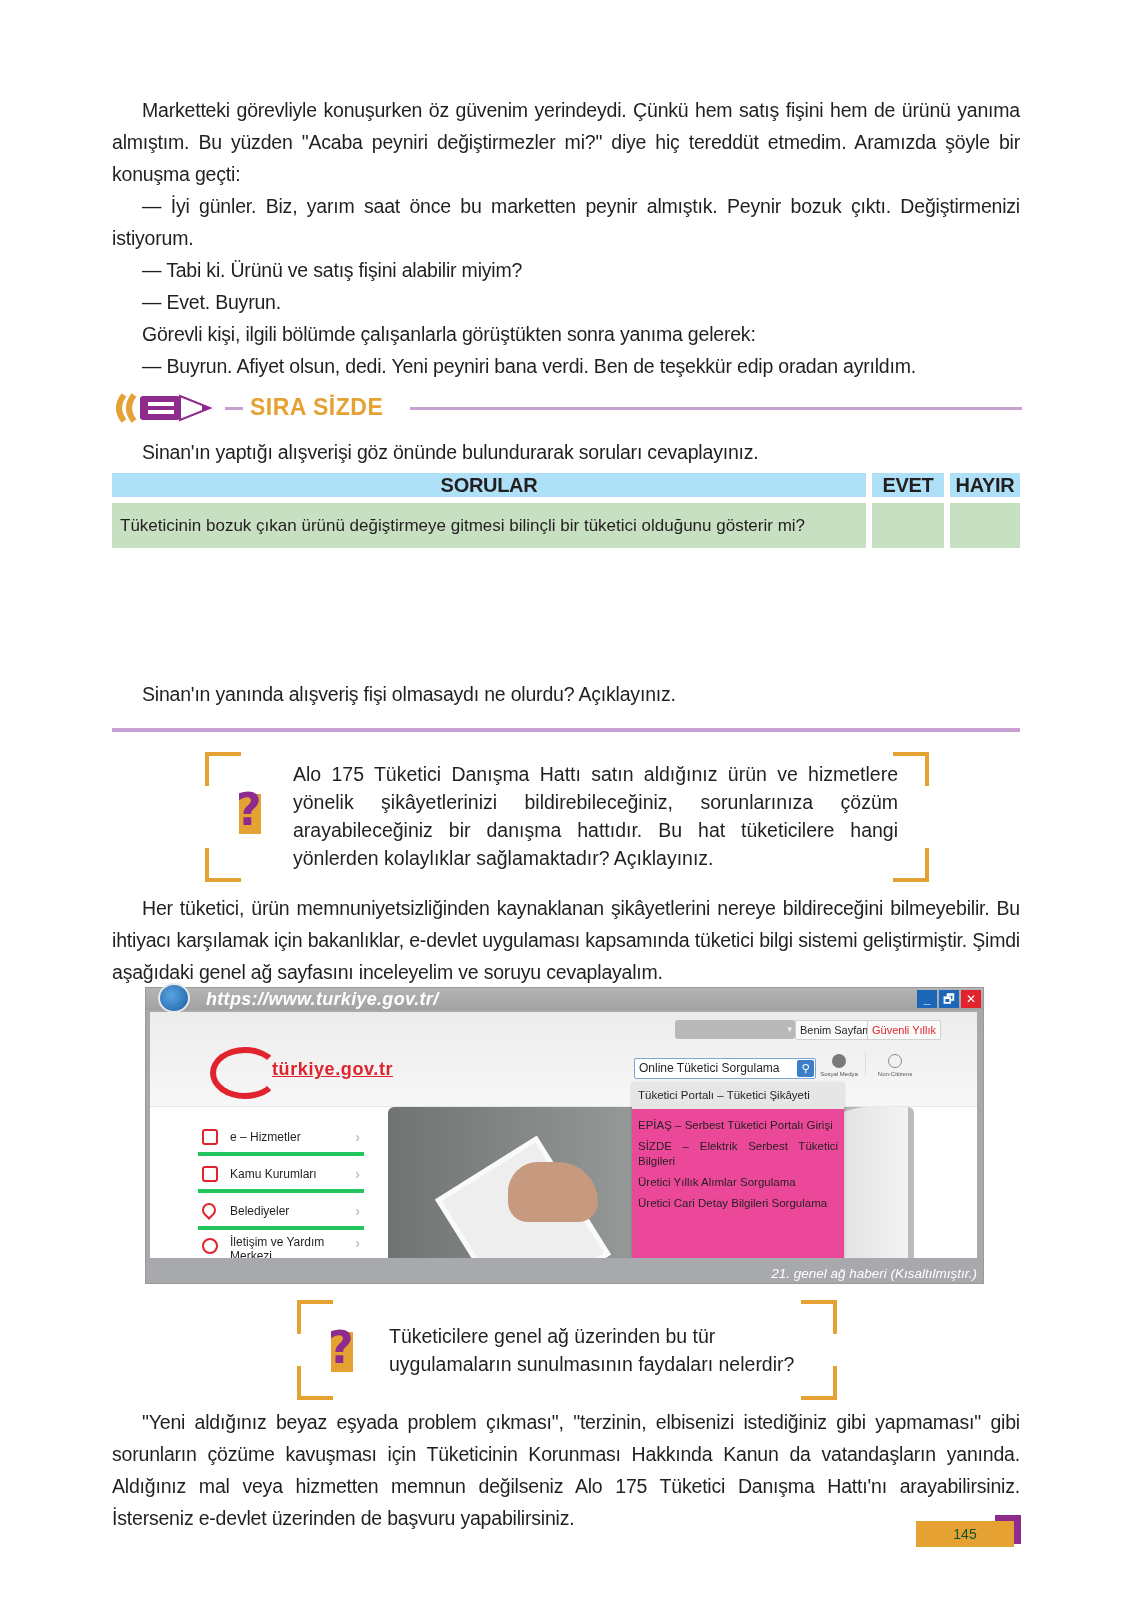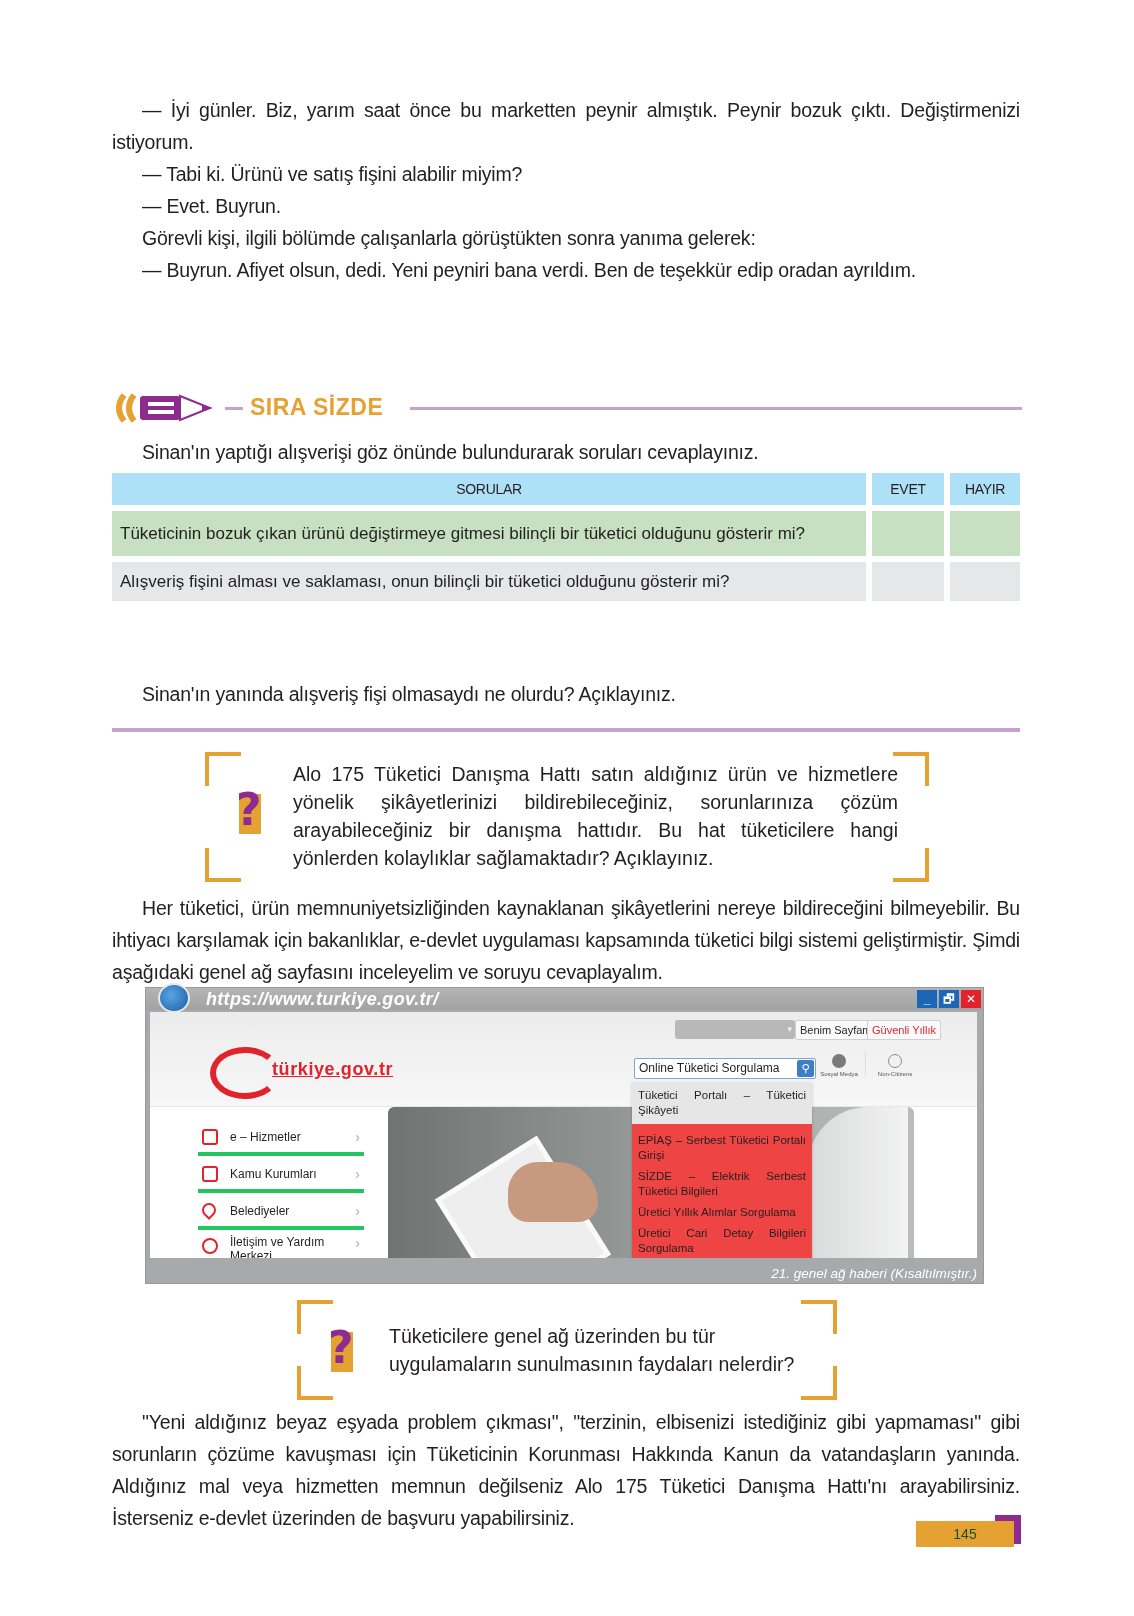--- a/index.html
+++ b/index.html
@@ -17,21 +17,21 @@
   .sira .title { position: absolute; left: 140px; top: 1px; font-weight: bold; font-size: 23px; color: #e5a232; letter-spacing: 0.5px; }
   .sira .line-r { position: absolute; left: 300px; right: 0; top: 14px; height: 3px; background: #c8a0d2; }
 
   
   .qtable { position: absolute; left: 112px; top: 473px; width: 908px; }
   .qrow { display: flex; gap: 6px; margin-bottom: 6px; }
   .qcell { font-size: 17px; line-height: 25px; padding: 0 8px; display: flex; align-items: center; }
   .qmain { width: 754px; }
   .qc { width: 72px; }
   .qc2 { width: 70px; }
-  .hdr .qcell { background: #aee0f8; font-weight: normal; height: 32px; justify-content: center; font-size: 14px; letter-spacing: -0.3px; }
+  .hdr .qcell { background: #aee0f8; font-weight: bold; height: 24px; justify-content: center; font-size: 20px; letter-spacing: -0.3px; }
   .green .qcell { background: #c8e0c2; }
   .gray .qcell { background: #e6e7e8; }
 
   .divider { position: absolute; left: 112px; width: 908px; height: 4px; background: #c8a0d2; }
 
   
   .qbox { position: absolute; }
   .corner { position: absolute; width: 36px; height: 34px; border-color: #e5a232; border-style: solid; border-width: 0; }
   .c-tl { left: 0; top: 0; border-left-width: 4px; border-top-width: 4px; }
   .c-tr { right: 0; top: 0; border-right-width: 4px; border-top-width: 4px; }
@@ -77,33 +77,34 @@
   .menu-item .mi.pin { border-radius: 50% 50% 50% 0; transform: rotate(-45deg); width: 14px; height: 14px; }
   .menu-item .mi.chat { border-radius: 50%; }
   .menu-item .chev { position: absolute; right: 4px; top: 0; color: #aaa; font-size: 14px; }
   .menu-item.two .chev { top: 6px; line-height: 14px; }
 
   .photo { position: absolute; left: 238px; top: 95px; width: 526px; height: 160px; border-radius: 6px 6px 0 0; background: linear-gradient(90deg, #6f7472 0%, #8f9492 40%, #a9adab 70%, #b9bcbb 100%); overflow: hidden; }
   .tablet { position: absolute; left: 75px; top: 50px; width: 120px; height: 140px; background: #eeeeee; border: 5px solid #fafafa; transform: rotate(-32deg); }
   .hand { position: absolute; left: 120px; top: 55px; width: 90px; height: 60px; background: #c79a80; border-radius: 30px 40px 20px 20px; }
   .coat { position: absolute; left: 200px; top: 0; width: 100px; height: 160px; background: linear-gradient(90deg, #d8dad9, #f3f3f3); border-radius: 60px 0 0 0; }
 
-  .dropdown { position: absolute; left: 482px; top: 70px; width: 180px; height: 176px; background: #ef4444; box-shadow: 0 1px 3px rgba(0,0,0,0.2); font-size: 11.5px; line-height: 15px; }
+  .dropdown { position: absolute; left: 482px; top: 70px; width: 212px; height: 176px; background: #ec4899; box-shadow: 0 1px 3px rgba(0,0,0,0.2); font-size: 11.5px; line-height: 15px; }
   .dd-item { padding: 3px 6px; text-align: justify; }
   .dd-item.sel { background: #e6e6e6; padding: 6px 6px; margin-bottom: 6px; }
   .caption { position: absolute; right: 6px; bottom: 2px; font-size: 13.5px; font-style: italic; color: #ffffff; }
 
   
   .pgnum { position: absolute; left: 916px; top: 1521px; width: 98px; height: 26px; background: #e5a232; color: #14532d; font-size: 14px; text-align: center; line-height: 26px; }
   .pgcorner { position: absolute; left: 995px; top: 1515px; width: 26px; height: 29px; background: #8e2b8e; }
 </style>
 </head>
 <body>
 
 <div class="para" style="top:94px;">
+  <p class="ind">Marketteki görevliyle konuşurken öz güvenim yerindeydi. Çünkü hem satış fişini hem de ürünü yanıma almıştım. Bu yüzden "Acaba peyniri değiştirmezler mi?" diye hiç tereddüt etmedim. Aramızda şöyle bir konuşma geçti:</p>
   <p class="ind">— İyi günler. Biz, yarım saat önce bu marketten peynir almıştık. Peynir bozuk çıktı. Değiştirmenizi istiyorum.</p>
   <p class="dlg">— Tabi ki. Ürünü ve satış fişini alabilir miyim?</p>
   <p class="dlg">— Evet. Buyrun.</p>
   <p class="dlg">Görevli kişi, ilgili bölümde çalışanlarla görüştükten sonra yanıma gelerek:</p>
   <p class="dlg">— Buyrun. Afiyet olsun, dedi. Yeni peyniri bana verdi. Ben de teşekkür edip oradan ayrıldım.</p>
 </div>
 
 <div class="sira">
   <svg class="abs" style="left:0;top:0;" width="118" height="30" viewBox="0 0 118 30">
     <path d="M14 2 Q4 15 14 28" stroke="#e5a232" stroke-width="6" fill="none"></path>
@@ -128,21 +129,20 @@
     <div class="qcell qmain">SORULAR</div>
     <div class="qcell qc">EVET</div>
     <div class="qcell qc2">HAYIR</div>
   </div>
   <div class="qrow green">
     <div class="qcell qmain" style="height:45px;">Tüketicinin bozuk çıkan ürünü değiştirmeye gitmesi bilinçli bir tüketici olduğunu gösterir mi?</div>
     <div class="qcell qc"></div>
     <div class="qcell qc2"></div>
   </div>
   <div class="qrow gray">
-    <div class="qcell qmain" style="height:39px;">Alışveriş fişini alması ve saklaması, onun bilinçli bir tüketici olduğunu gösterir mi?</div>
     <div class="qcell qc"></div>
     <div class="qcell qc2"></div>
   </div>
 </div>
 
 <div class="para" style="top:678px;">
   <p class="ind">Sinan'ın yanında alışveriş fişi olmasaydı ne olurdu? Açıklayınız.</p>
 </div>
 
 <div class="divider" style="top:728px;"></div>

